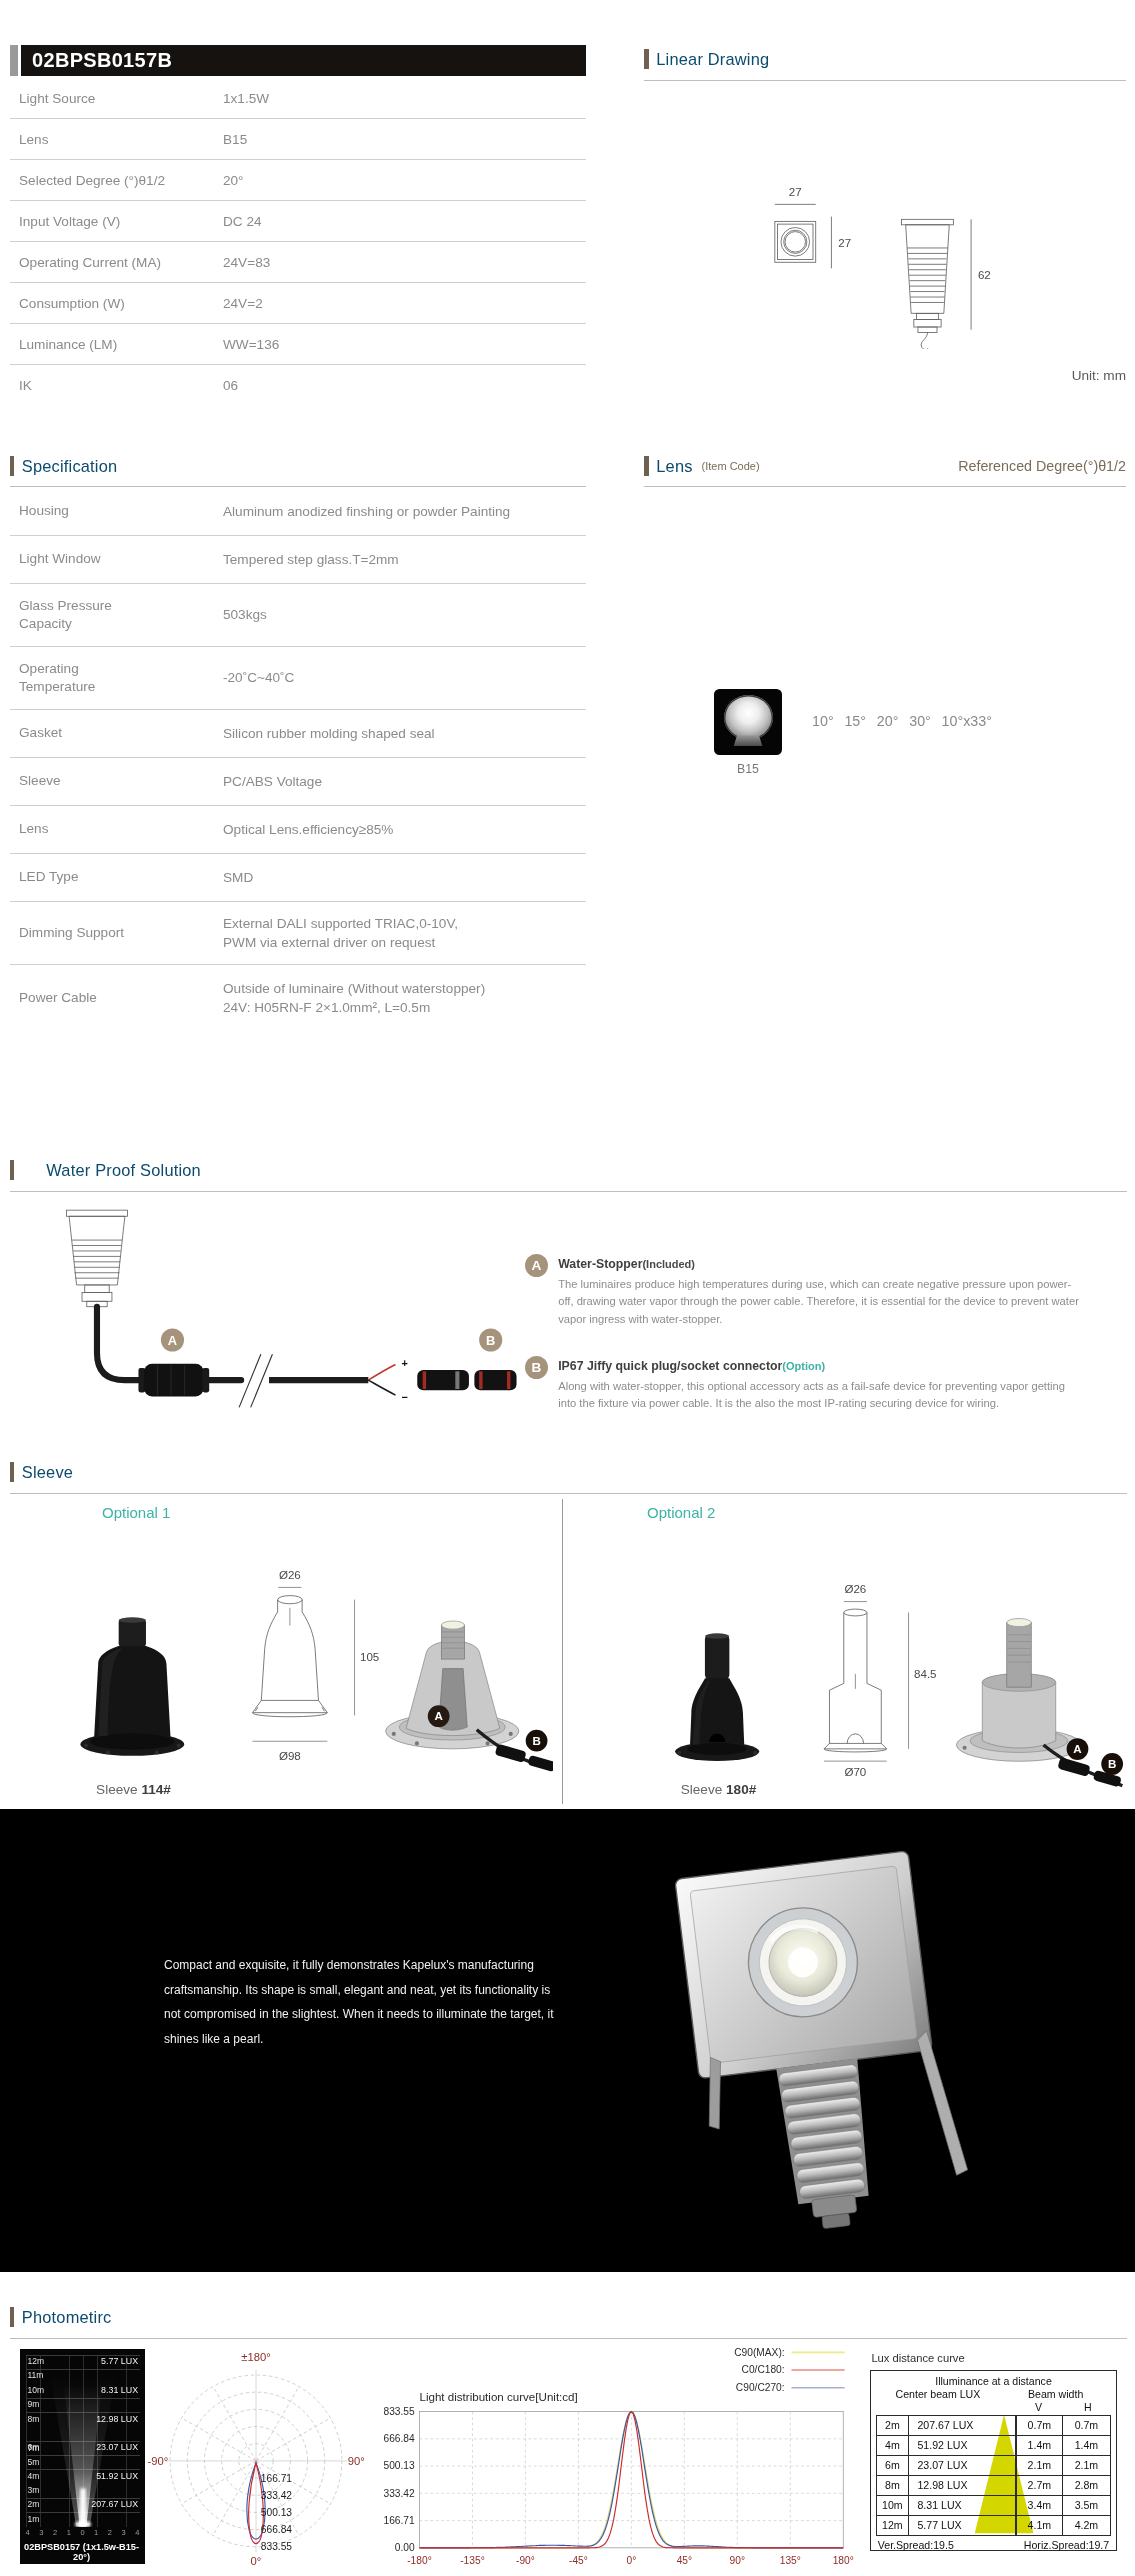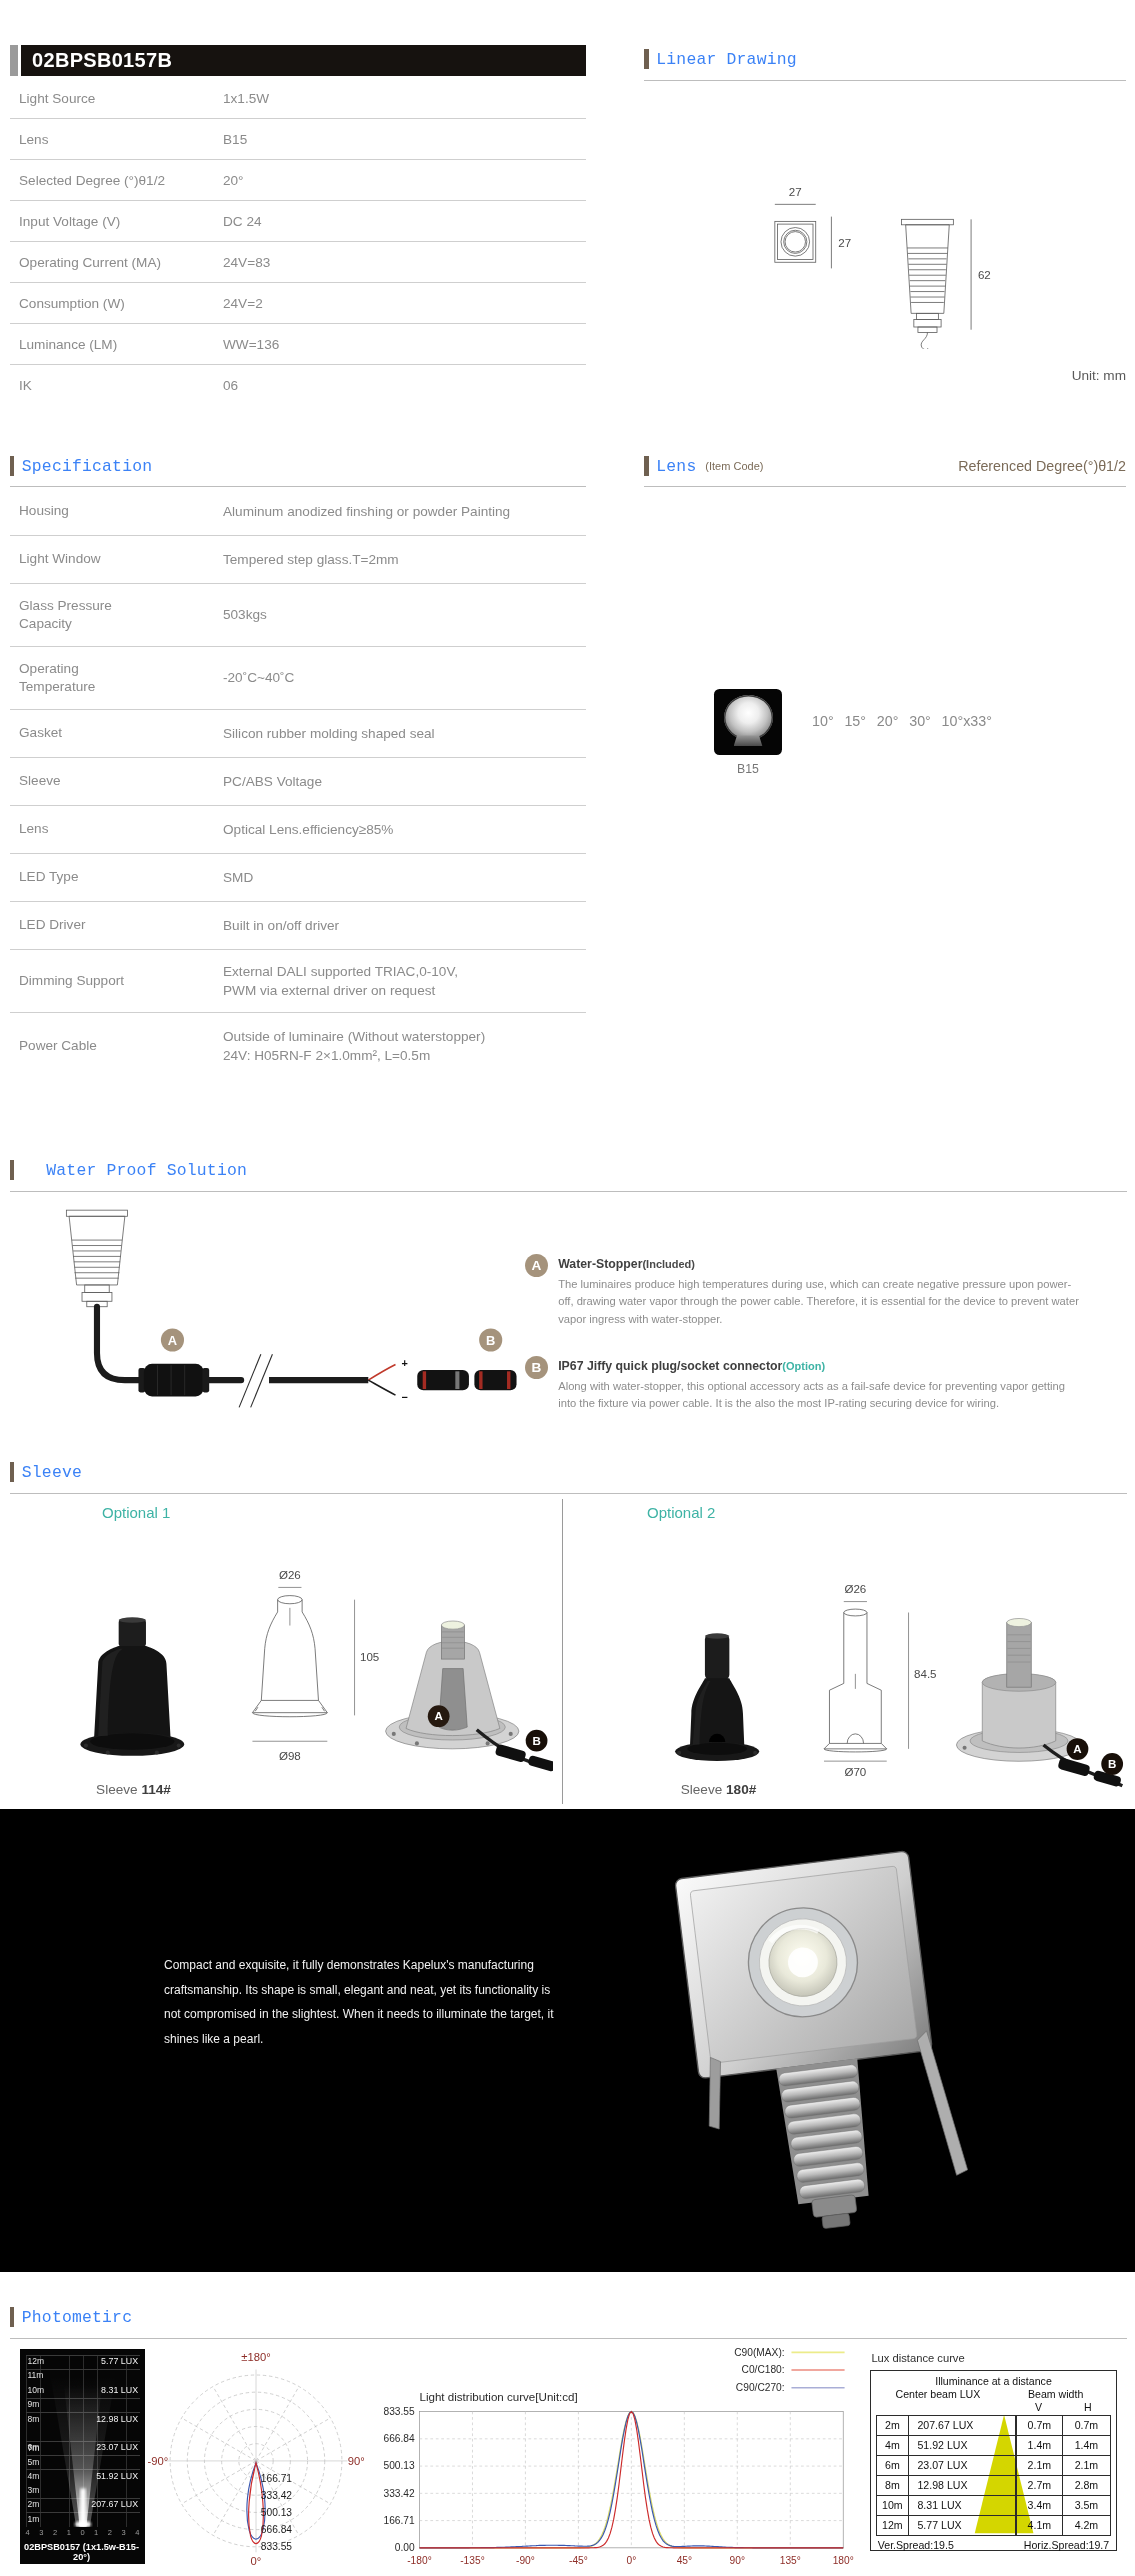--- a/index.html
+++ b/index.html
@@ -2,21 +2,21 @@
 <html style="font-size:11px"><head>
 <meta charset="utf-8">
 <style>
   html,body{margin:0;padding:0;background:#fff;}
   .page{position:relative;width:1136px;height:2576px;background:#fff;
         font-family:"Liberation Sans",sans-serif;overflow:hidden;}
   .abs{position:absolute;}
   
   .sec{position:absolute;display:flex;align-items:center;gap:7.5px;}
   .sec .vbar{width:4.8px;height:20.4px;background:#6f6050;}
-  .sec .stitle{color:#3b82f6;font-size:16.4px;letter-spacing:0.2px;font-family:Liberation Mono, monospace;}
+  .sec .stitle{color:#0c4a6e;font-size:16.4px;letter-spacing:0.2px;}
   .sec .ssub{color:#7b6b58;font-size:11px;margin-left:1.4px;}
   .rule{position:absolute;height:0.7px;background:#bdbdbd;}
   
   .prodbar{position:absolute;left:9.5px;top:45px;width:576px;height:31px;display:flex;}
   .prodbar .acc{width:8.9px;background:#9a9a9a;margin-right:2.7px;}
   .prodbar .bar{flex:1;background:#16120f;color:#fff;font-size:20px;font-weight:bold;
                 display:flex;align-items:center;padding-left:11px;letter-spacing:0.3px;}
   
   .qtable{position:absolute;left:9.5px;top:78px;width:576px;}
   .qrow{height:40px;display:flex;align-items:center;border-bottom:0.7px solid #cfcfcf;}
@@ -208,24 +208,20 @@
         <span class="lbl">Sleeve</span>
         <span class="val">PC/ABS Voltage</span>
       </div>
     <div class="srow">
         <span class="lbl">Lens</span>
         <span class="val">Optical Lens.efficiency≥85%</span>
       </div>
     <div class="srow">
         <span class="lbl">LED Type</span>
         <span class="val">SMD</span>
-      </div>
-    <div class="srow">
-        <span class="lbl">LED Driver</span>
-        <span class="val">Built in on/off driver</span>
       </div>
     <div class="srow tall">
         <span class="lbl">Dimming Support</span>
         <span class="val">External DALI supported TRIAC,0-10V,
 PWM via external driver on request</span>
       </div>
     <div class="srow xtall">
         <span class="lbl">Power Cable</span>
         <span class="val">Outside of luminaire (Without waterstopper)
 24V: H05RN-F 2×1.0mm², L=0.5m</span>

